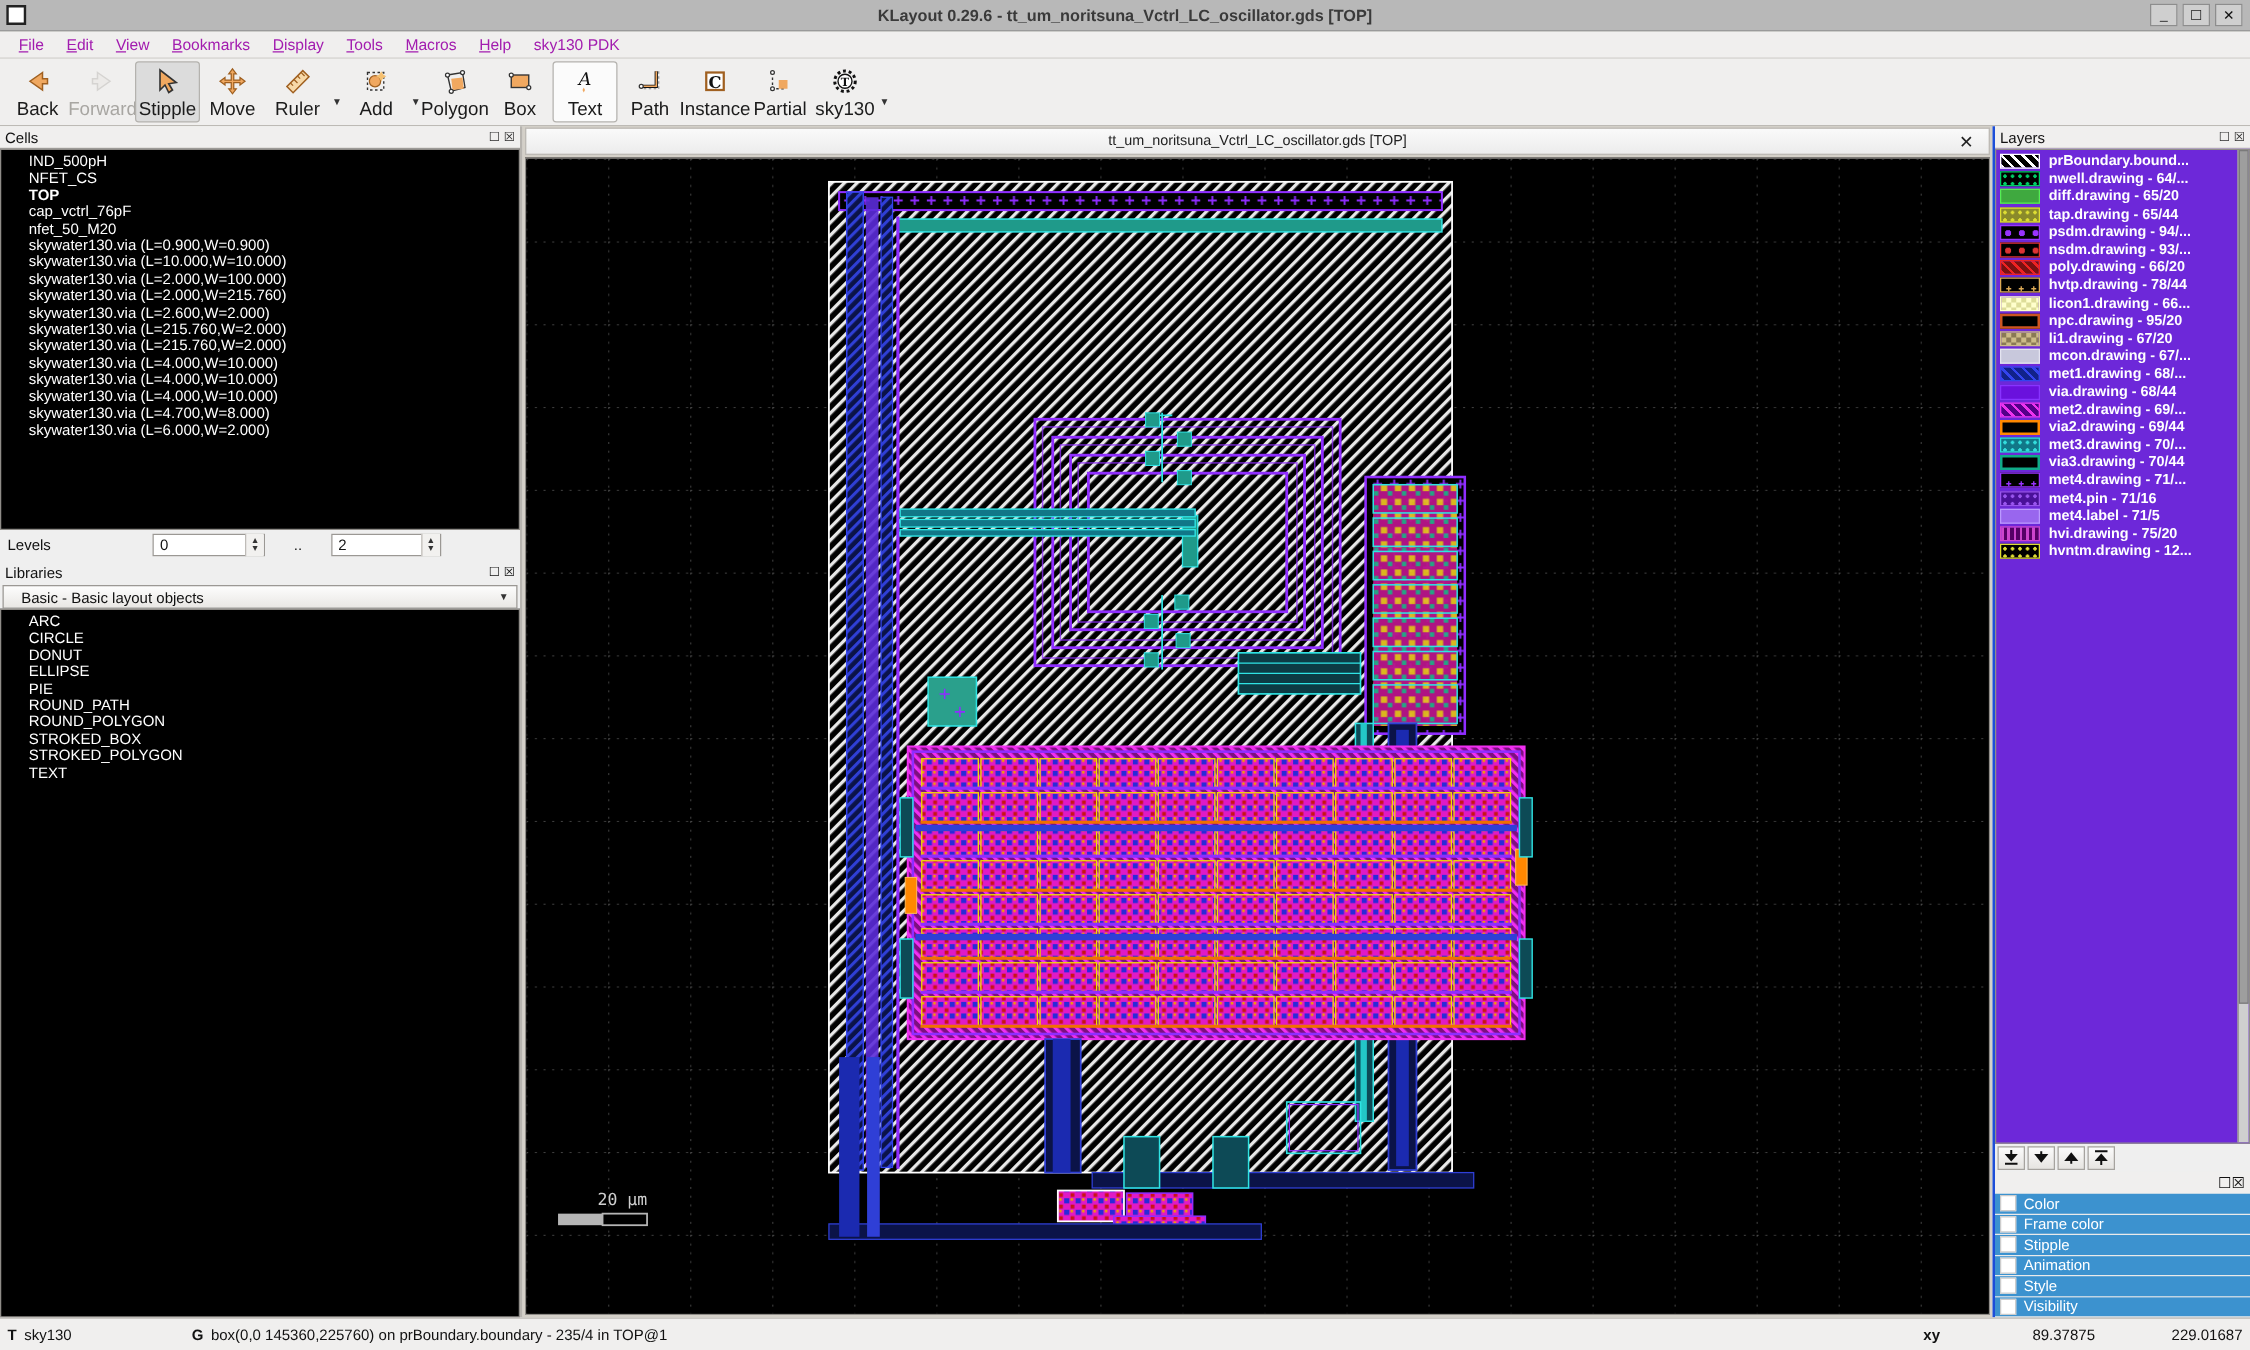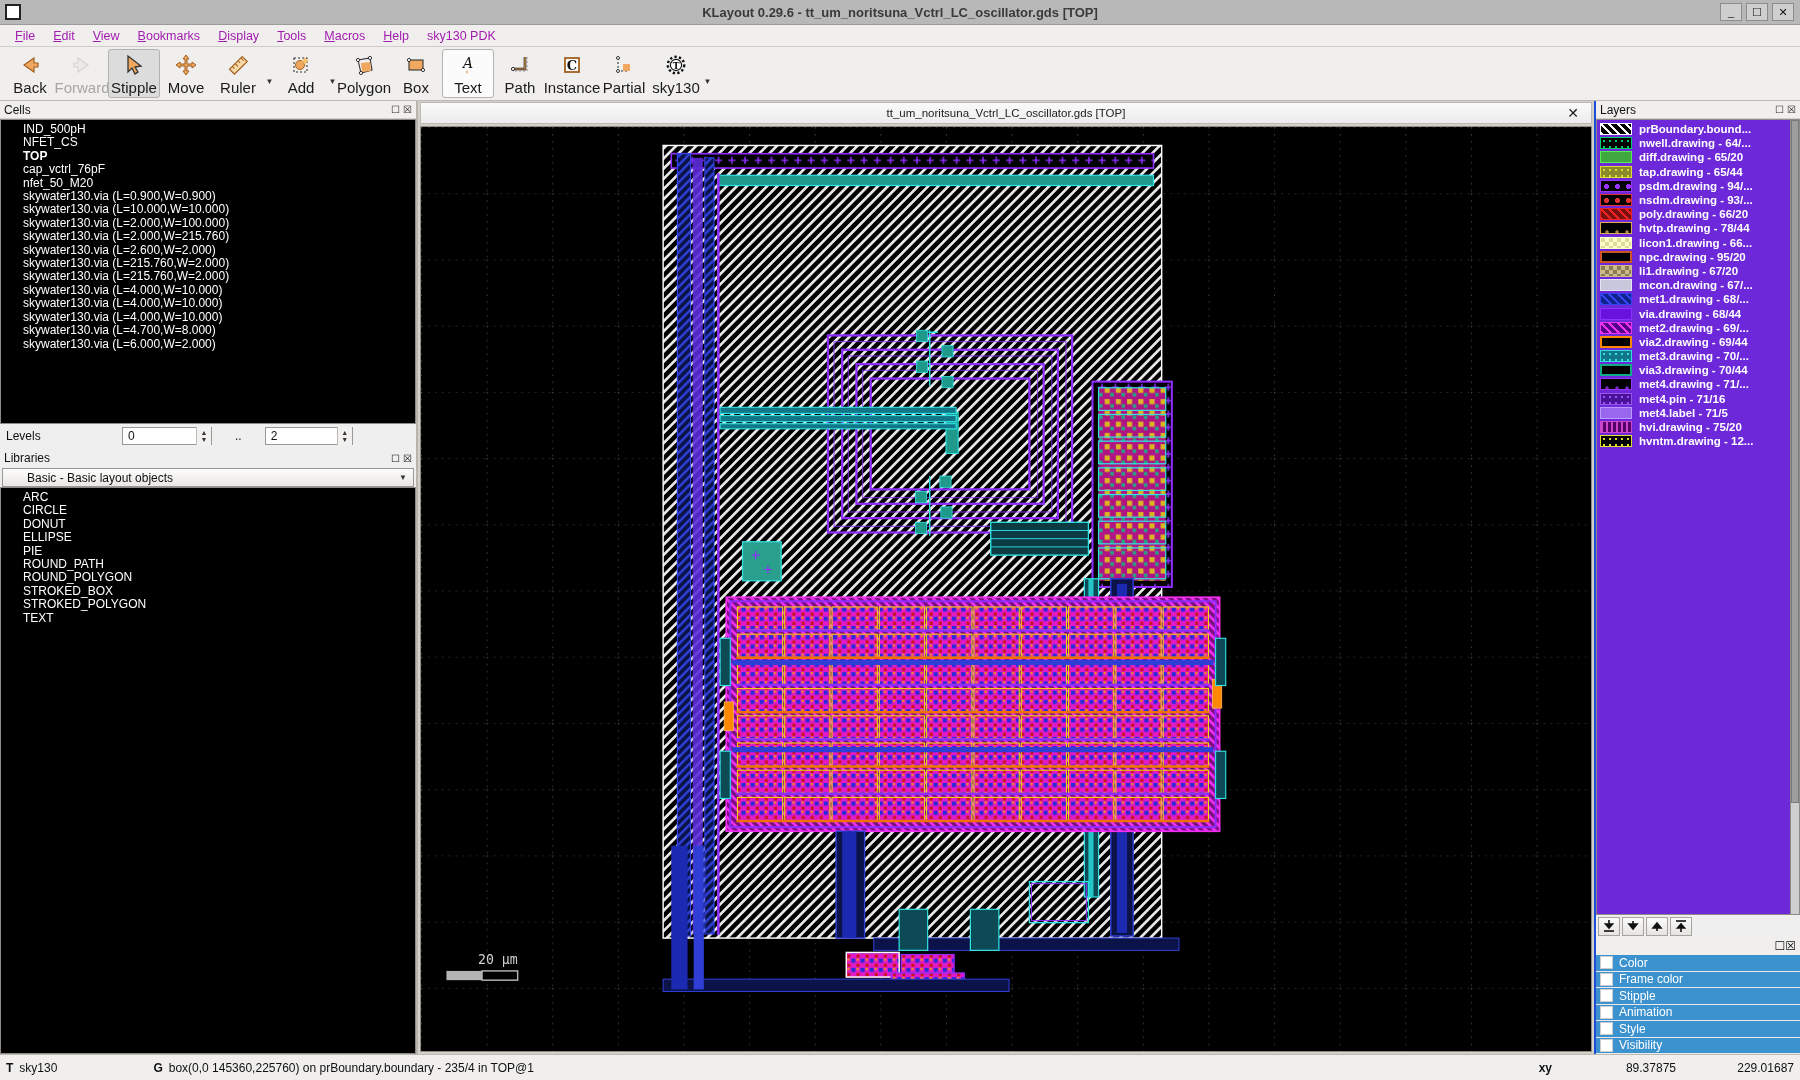--- a/index.html
+++ b/index.html
@@ -90,21 +90,21 @@
   }
   .dots{ font-size:12px; color:#111; margin:0 7px; }
   .libs-head{
     height:20px; display:flex; align-items:center; font-size:12px; color:#111;
     padding:0 4px; background:#efefef; flex:0 0 20px;
   }
   .libs-head .pbtn{ font-size:10px; margin-left:3px; }
   .combo{
     height:19px; margin:0 2px; background:linear-gradient(#fdfdfd,#e9e7e4);
     border:1px solid #9b9894; display:flex; align-items:center; font-size:12px;
-    color:#111; padding-left:24px; flex:0 0 19px; position:relative;text-align:center;
+    color:#111; padding-left:14px; flex:0 0 19px; position:relative;text-align:center;
   }
   .combo .carat{ position:absolute; right:6px; font-size:8px; color:#333; }
   .libs-box{ flex:1 1 auto; }
 
   
   .center{ flex:1 1 auto; display:flex; flex-direction:column; min-width:0; background:#d4d0c8; }
   .canvas-title{
     height:22px; background:linear-gradient(#fafafa,#ececec); border:1px solid #bdbab5;
     display:flex; align-items:center; justify-content:center; position:relative;
     font-size:11.5px; color:#222; margin:1px 2px 0 2px; flex:0 0 22px;

